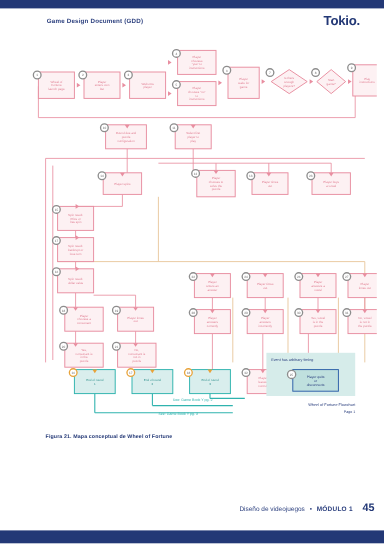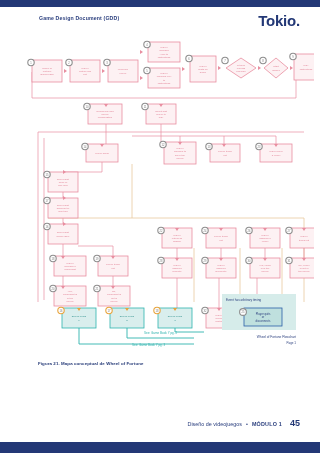--- a/index.html
+++ b/index.html
@@ -7,27 +7,27 @@
     width:320px;height:453px;overflow:hidden;position:relative;
     background:#ffffff;
     font-family:"Liberation Sans","DejaVu Sans",sans-serif;
     -webkit-font-smoothing:antialiased;
   }
   .bar-top{position:absolute;left:0;top:0;width:320px;height:7px;background:#233876;}
   .bar-bottom{position:absolute;left:0;bottom:0;width:320px;height:11px;background:#233876;}
 
   .doc-title{position:absolute;left:39px;top:15px;font-size:5.2px;font-weight:bold;
     letter-spacing:.15px;color:#2b3f7e;}
-  .brand{position:absolute;right:20px;top:12px;font-size:15px;font-weight:bold;
+  .brand{position:absolute;right:20px;top:12px;font-size:11px;font-weight:bold;
     letter-spacing:-.2px;color:#233876;margin-left:37px;}
 
   .caption{position:absolute;left:38px;top:361px;font-size:4.4px;font-weight:bold;
     color:#233876;letter-spacing:.1px;}
 
-  .footer{position:absolute;right:20px;bottom:25px;font-size:5.4px;color:#2b3f7e;
+  .footer{position:absolute;right:8px;bottom:25px;font-size:5.4px;color:#2b3f7e;
     display:flex;align-items:baseline;gap:4px;}
   .footer .f-soft{font-weight:normal;}
   .footer .f-bold{font-weight:bold;letter-spacing:.2px;}
   .footer .f-page{font-size:9px;font-weight:bold;color:#233876;margin-left:4px;}
 
   
   #diagram{position:absolute;left:14px;top:32px;width:300px;height:320px;}
   #diagram svg{display:block;}
 </style>
 </head>

